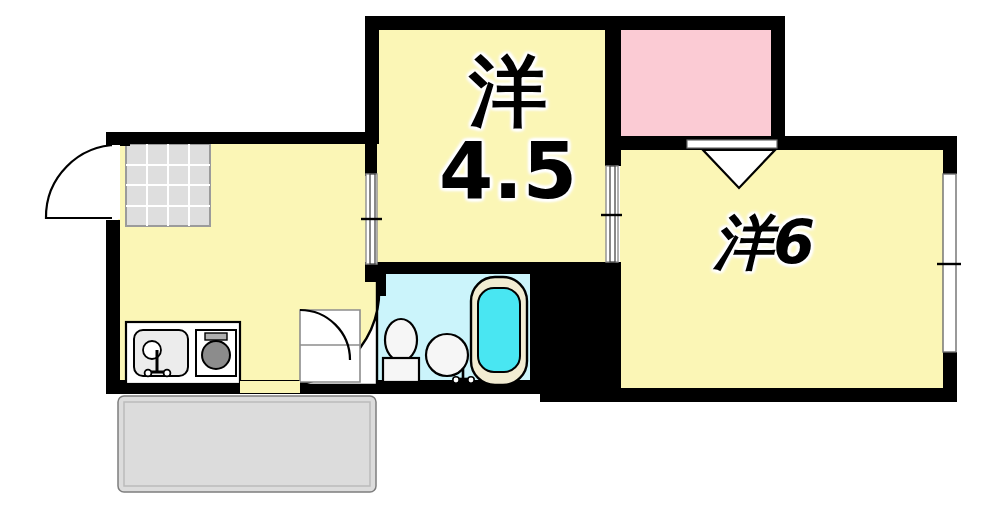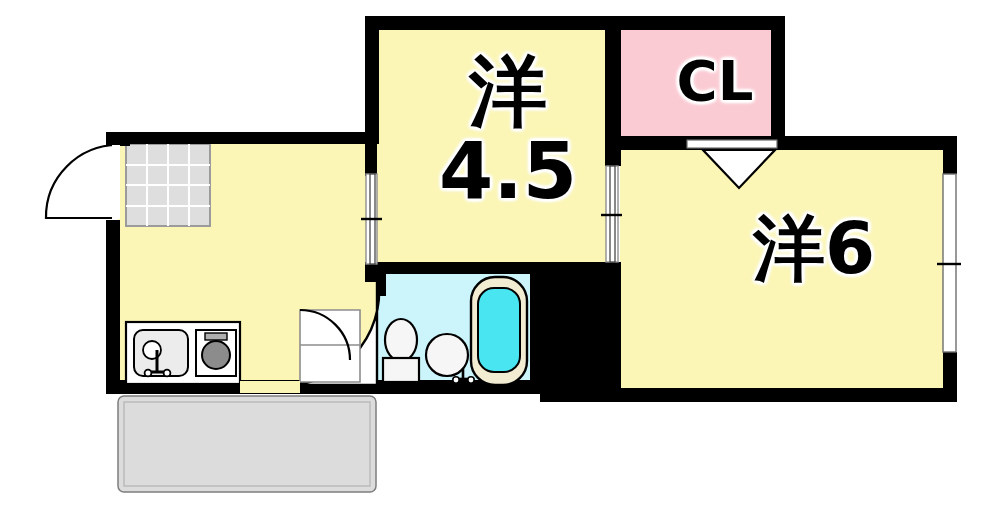--- a/index.html
+++ b/index.html
@@ -18,21 +18,21 @@
     line-height:1.02;
     text-shadow:
       2px 0 3px #ffffff,-2px 0 3px #ffffff,0 2px 3px #ffffff,0 -2px 3px #ffffff,
       2px 2px 3px #ffffff,-2px -2px 3px #ffffff,2px -2px 3px #ffffff,-2px 2px 3px #ffffff,
       0 0 6px #ffffff;
     pointer-events:none;
     user-select:none;
   }
   #lbl-yo45{left:418px;top:52px;width:180px;font-size:78px;}
   #lbl-cl{left:640px;top:52px;width:150px;font-size:56px;}
-  #lbl-yo6{left:714px;top:212px;width:200px;font-size:72px;}
+  #lbl-yo6{left:664px;top:212px;width:200px;font-size:60px;font-style:italic;}
   #lbl-balcony{left:140px;top:420px;width:216px;font-size:32px;letter-spacing:1px;
     text-shadow:
       1.5px 0 2px #ffffff,-1.5px 0 2px #ffffff,0 1.5px 2px #ffffff,0 -1.5px 2px #ffffff,
       1.5px 1.5px 2px #ffffff,-1.5px -1.5px 2px #ffffff,1.5px -1.5px 2px #ffffff,-1.5px 1.5px 2px #ffffff;}
 </style>
 </head>
 <body>
 
 <div id="plan">
 
@@ -183,18 +183,17 @@
 
     <g shape-rendering="auto">
       <rect x="240" y="381" width="60" height="12" fill="#fbf6b6" stroke="none"></rect>
     </g>
 
   </svg>
 
   <div class="lbl" id="lbl-yo45">洋
 4.5</div>
 
-  <div class="lbl" id="lbl-cl">CL</div>
 
   <div class="lbl" id="lbl-yo6">洋6</div>
 
 
 </div>
 
 </body></html>

